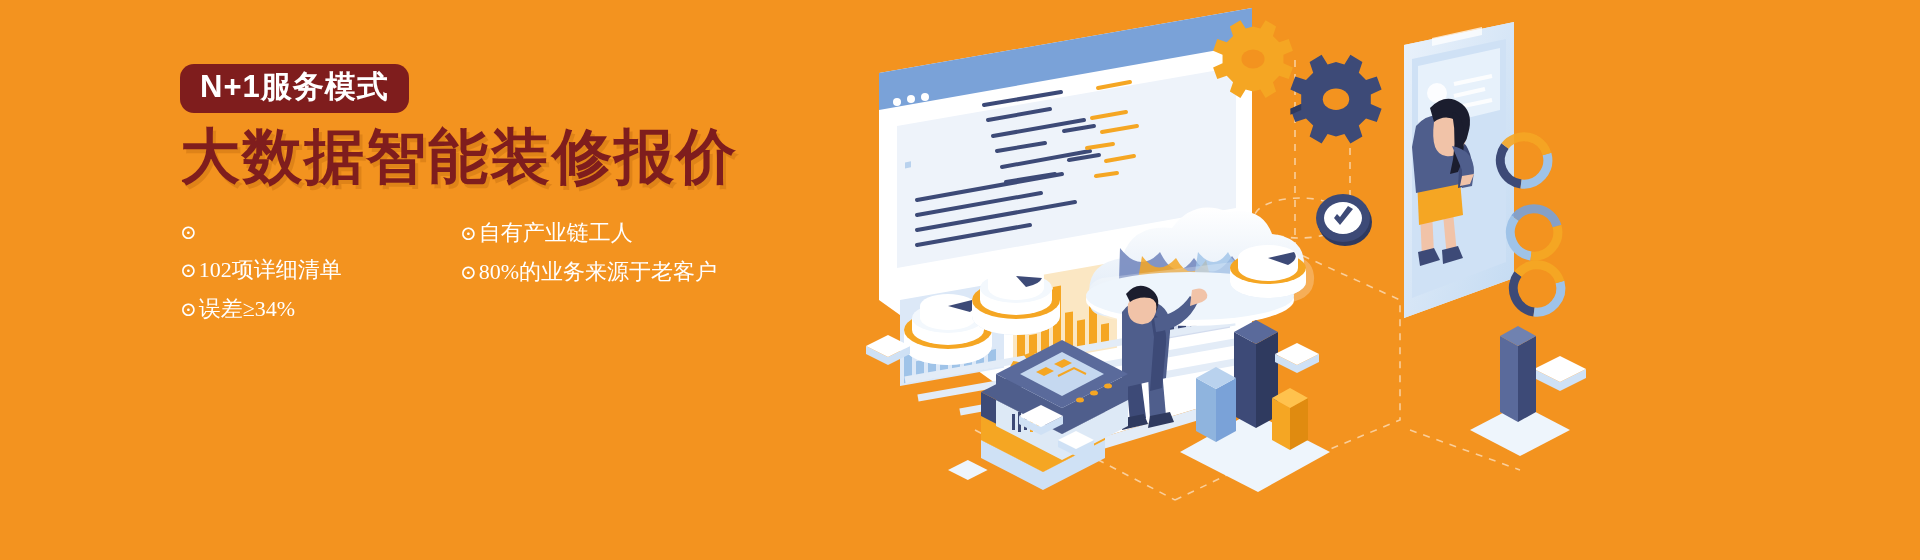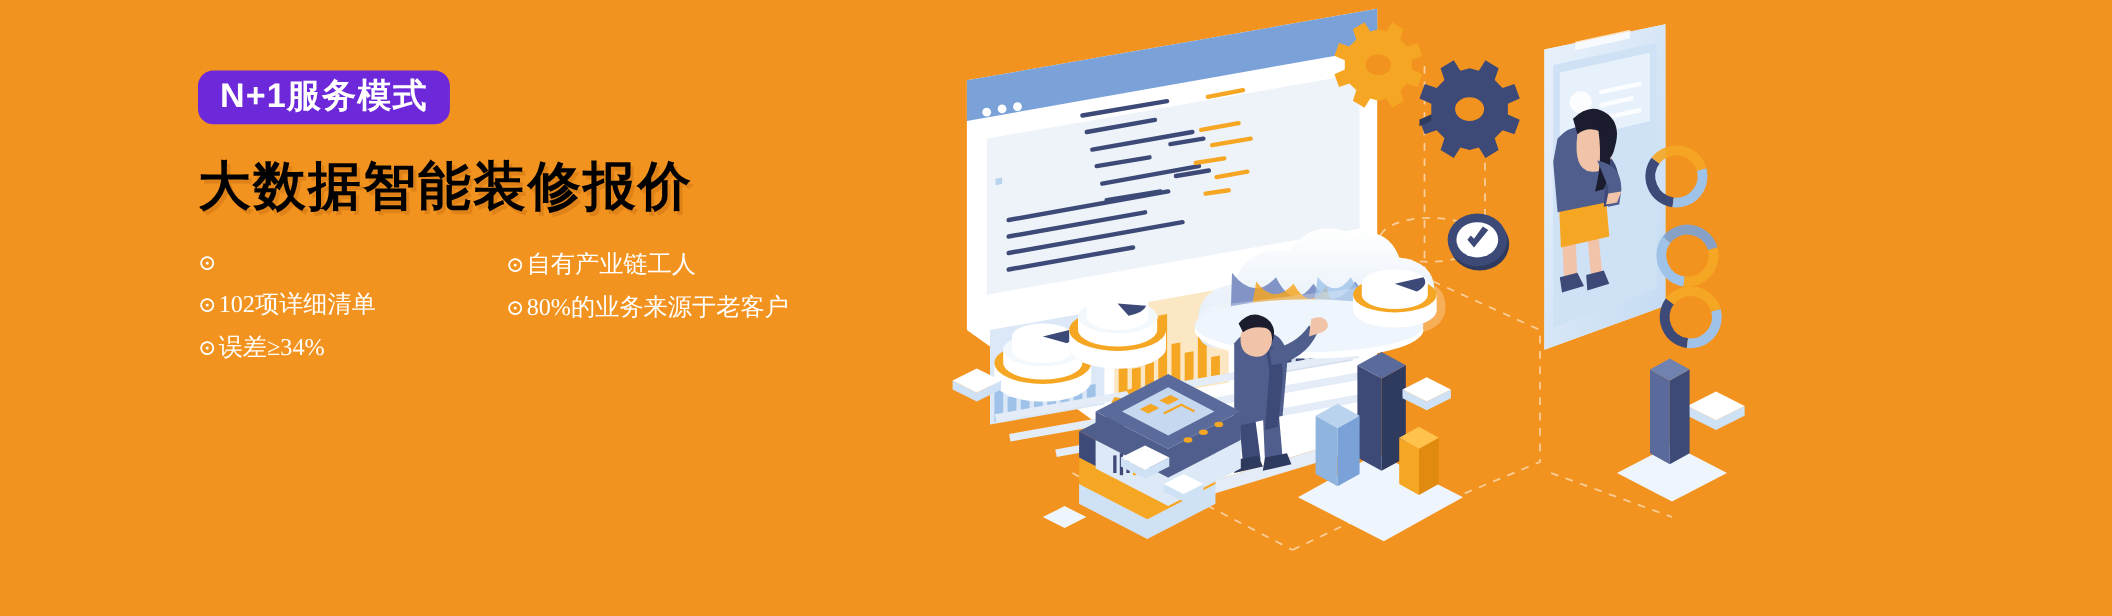--- a/index.html
+++ b/index.html
@@ -17,34 +17,34 @@
   }
 
   
   .copy {
     position: absolute;
     left: 180px; top: 64px;
     width: 700px;
   }
   .badge {
     display: inline-block;
-    background: #6d28d9;
+    background: #7f1d1d;
     color: #ffffff;
     border-radius: 14px;
     padding: 7px 20px 9px 20px;
     font-size: 31px;
     font-weight: bold;
     letter-spacing: 1px;
     line-height: 1.05;
   }
   .headline {
-    margin-top: 32px;
-    font-size: 48px;
+    margin-top: 12px;
+    font-size: 60px;
     font-weight: bold;
-    color: #000000;
+    color: #7f1d1d;
     letter-spacing: 2px;
     line-height: 1.05;
     text-shadow: 3px 4px 0 rgba(180,95,10,0.30);
     white-space: nowrap;
   }
   .bullets {
     margin-top: 26px;
     display: flex;
     gap: 22px;
   }

